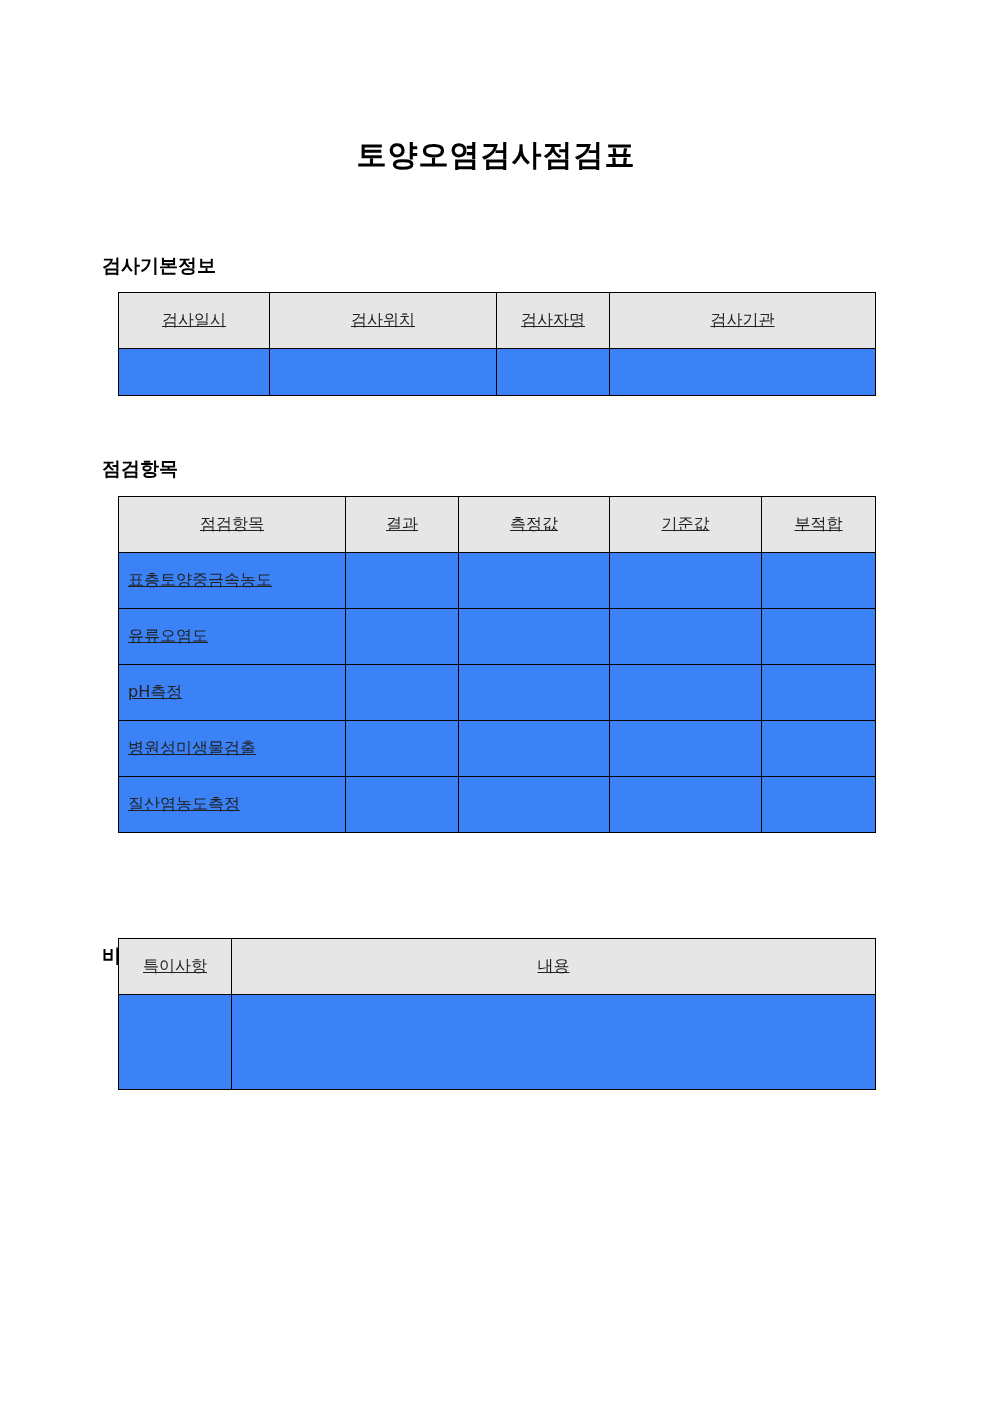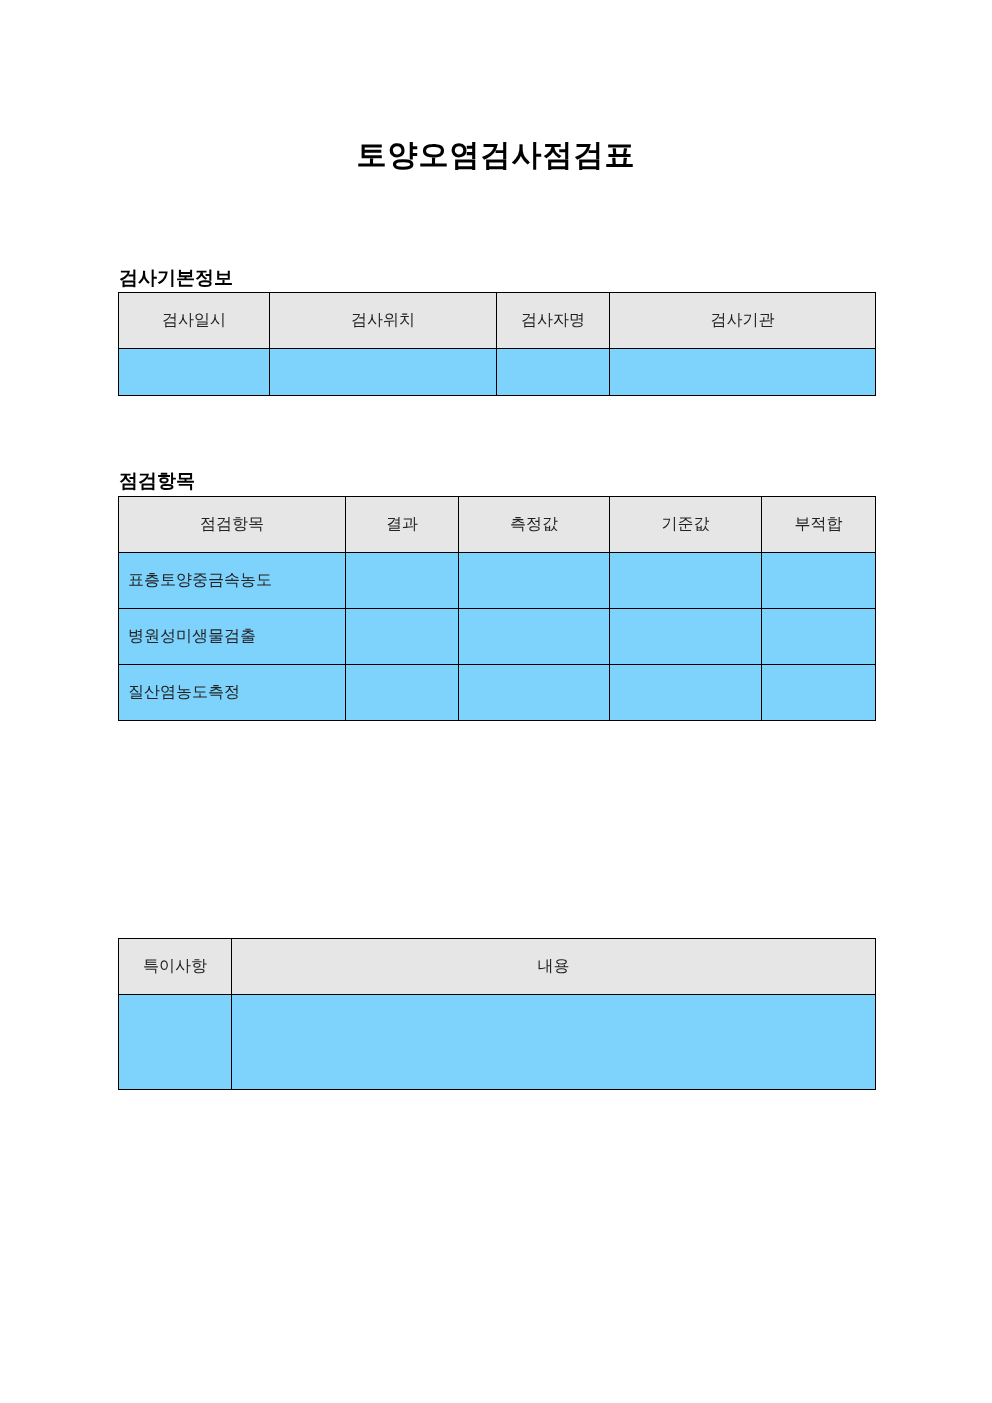--- a/index.html
+++ b/index.html
@@ -21,48 +21,48 @@
       width: 992px;
       top: 134px;
       text-align: center;
       font-size: 30px;
       font-weight: bold;
       letter-spacing: 1px;
       line-height: 42px;
     }
     .section-heading {
       position: absolute;
-      left: 119px;
+      left: 102px;
       font-size: 19px;
       font-weight: bold;
       line-height: 26px;
-      margin-top: 12px;
     }
     table.grid {
       position: absolute;
       left: 118px;
       border-collapse: collapse;
       table-layout: fixed;
       font-size: 16px;
     }
     table.grid th, table.grid td {
       border: 1px solid #000;
       padding: 17px;
       box-sizing: border-box;
       font-weight: normal;
       color: #222;
+      text-decoration: underline;
     }
     table.grid th {
       background: #e6e6e6;
       text-align: center;
       height: 47px;
     }
     table.grid td {
       height: 47px;
-      background: #7dd3fc;
+      background: #3b82f6;
     }
     table.grid td.item-cell {
       text-align: left;
       padding-left: 9px;
     }
     #sec1-heading { top: 252px; }
     #sec2-heading { top: 455px; }
     #sec3-heading { top: 942px; }
     #info-table { top: 292px; width: 757px; }
     #check-table { top: 496px; width: 757px; }
@@ -120,20 +120,34 @@
   </thead>
   <tbody>
     <tr>
       <td class="item-cell">표층토양중금속농도</td>
       <td></td>
       <td></td>
       <td></td>
       <td></td>
     </tr>
     <tr>
+      <td class="item-cell">유류오염도</td>
+      <td></td>
+      <td></td>
+      <td></td>
+      <td></td>
+    </tr>
+    <tr>
+      <td class="item-cell">pH측정</td>
+      <td></td>
+      <td></td>
+      <td></td>
+      <td></td>
+    </tr>
+    <tr>
       <td class="item-cell">병원성미생물검출</td>
       <td></td>
       <td></td>
       <td></td>
       <td></td>
     </tr>
     <tr>
       <td class="item-cell">질산염농도측정</td>
       <td></td>
       <td></td>

